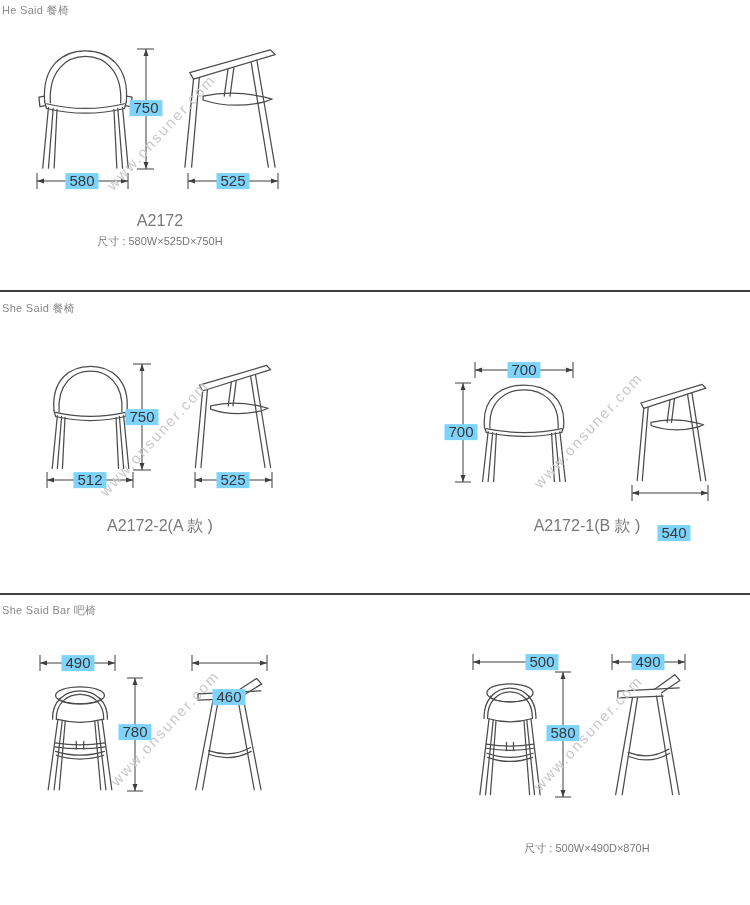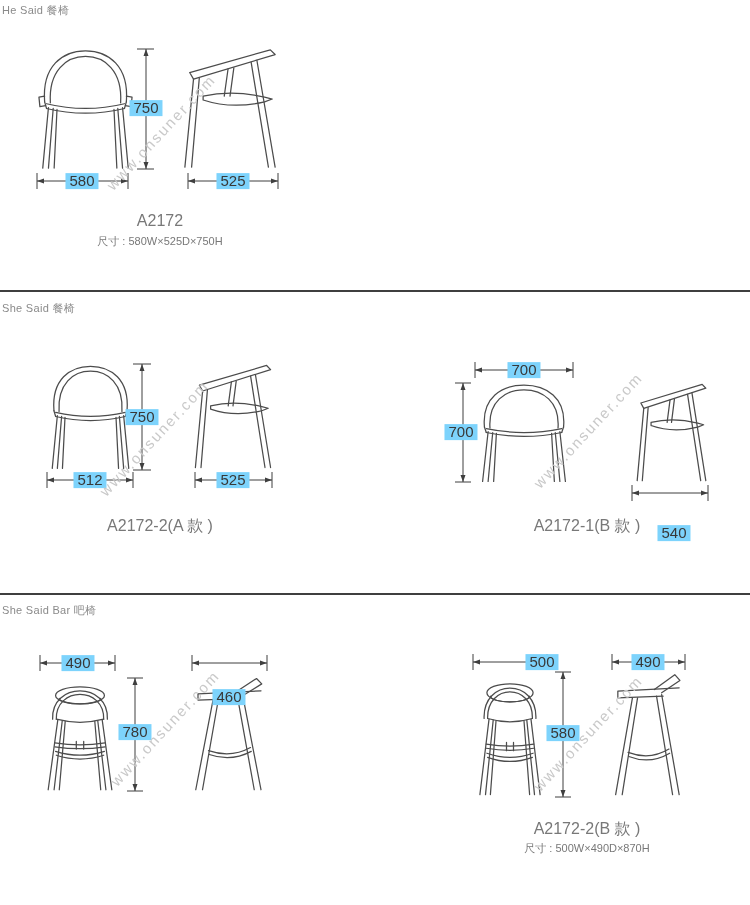--- a/index.html
+++ b/index.html
@@ -189,21 +189,20 @@
   <div class="title" style="left:2px;top:3px;">He Said 餐椅</div>
   <div class="title" style="left:2px;top:301px;">She Said 餐椅</div>
   <div class="title" style="left:2px;top:603px;">She Said Bar 吧椅</div>
 
   <div class="mname" style="left:60px;top:212px;">A2172</div>
   <div class="msize" style="left:35px;top:234px;">尺寸 : 580W×525D×750H</div>
 
   <div class="mname" style="left:60px;top:516px;">A2172-2(A 款 )</div>
   <div class="mname" style="left:487px;top:516px;">A2172-1(B 款 )</div>
 
-  <div class="mname" style="left:487px;top:819px;">A2172-2(B 款 )</div>
   <div class="msize" style="left:462px;top:841px;">尺寸 : 500W×490D×870H</div>
 
   <span class="dim" style="left:146px;top:108px;">750</span>
   <span class="dim" style="left:82px;top:181px;">580</span>
   <span class="dim" style="left:233px;top:181px;">525</span>
 
   <span class="dim" style="left:142px;top:417px;">750</span>
   <span class="dim" style="left:90px;top:480px;">512</span>
   <span class="dim" style="left:233px;top:480px;">525</span>
 

